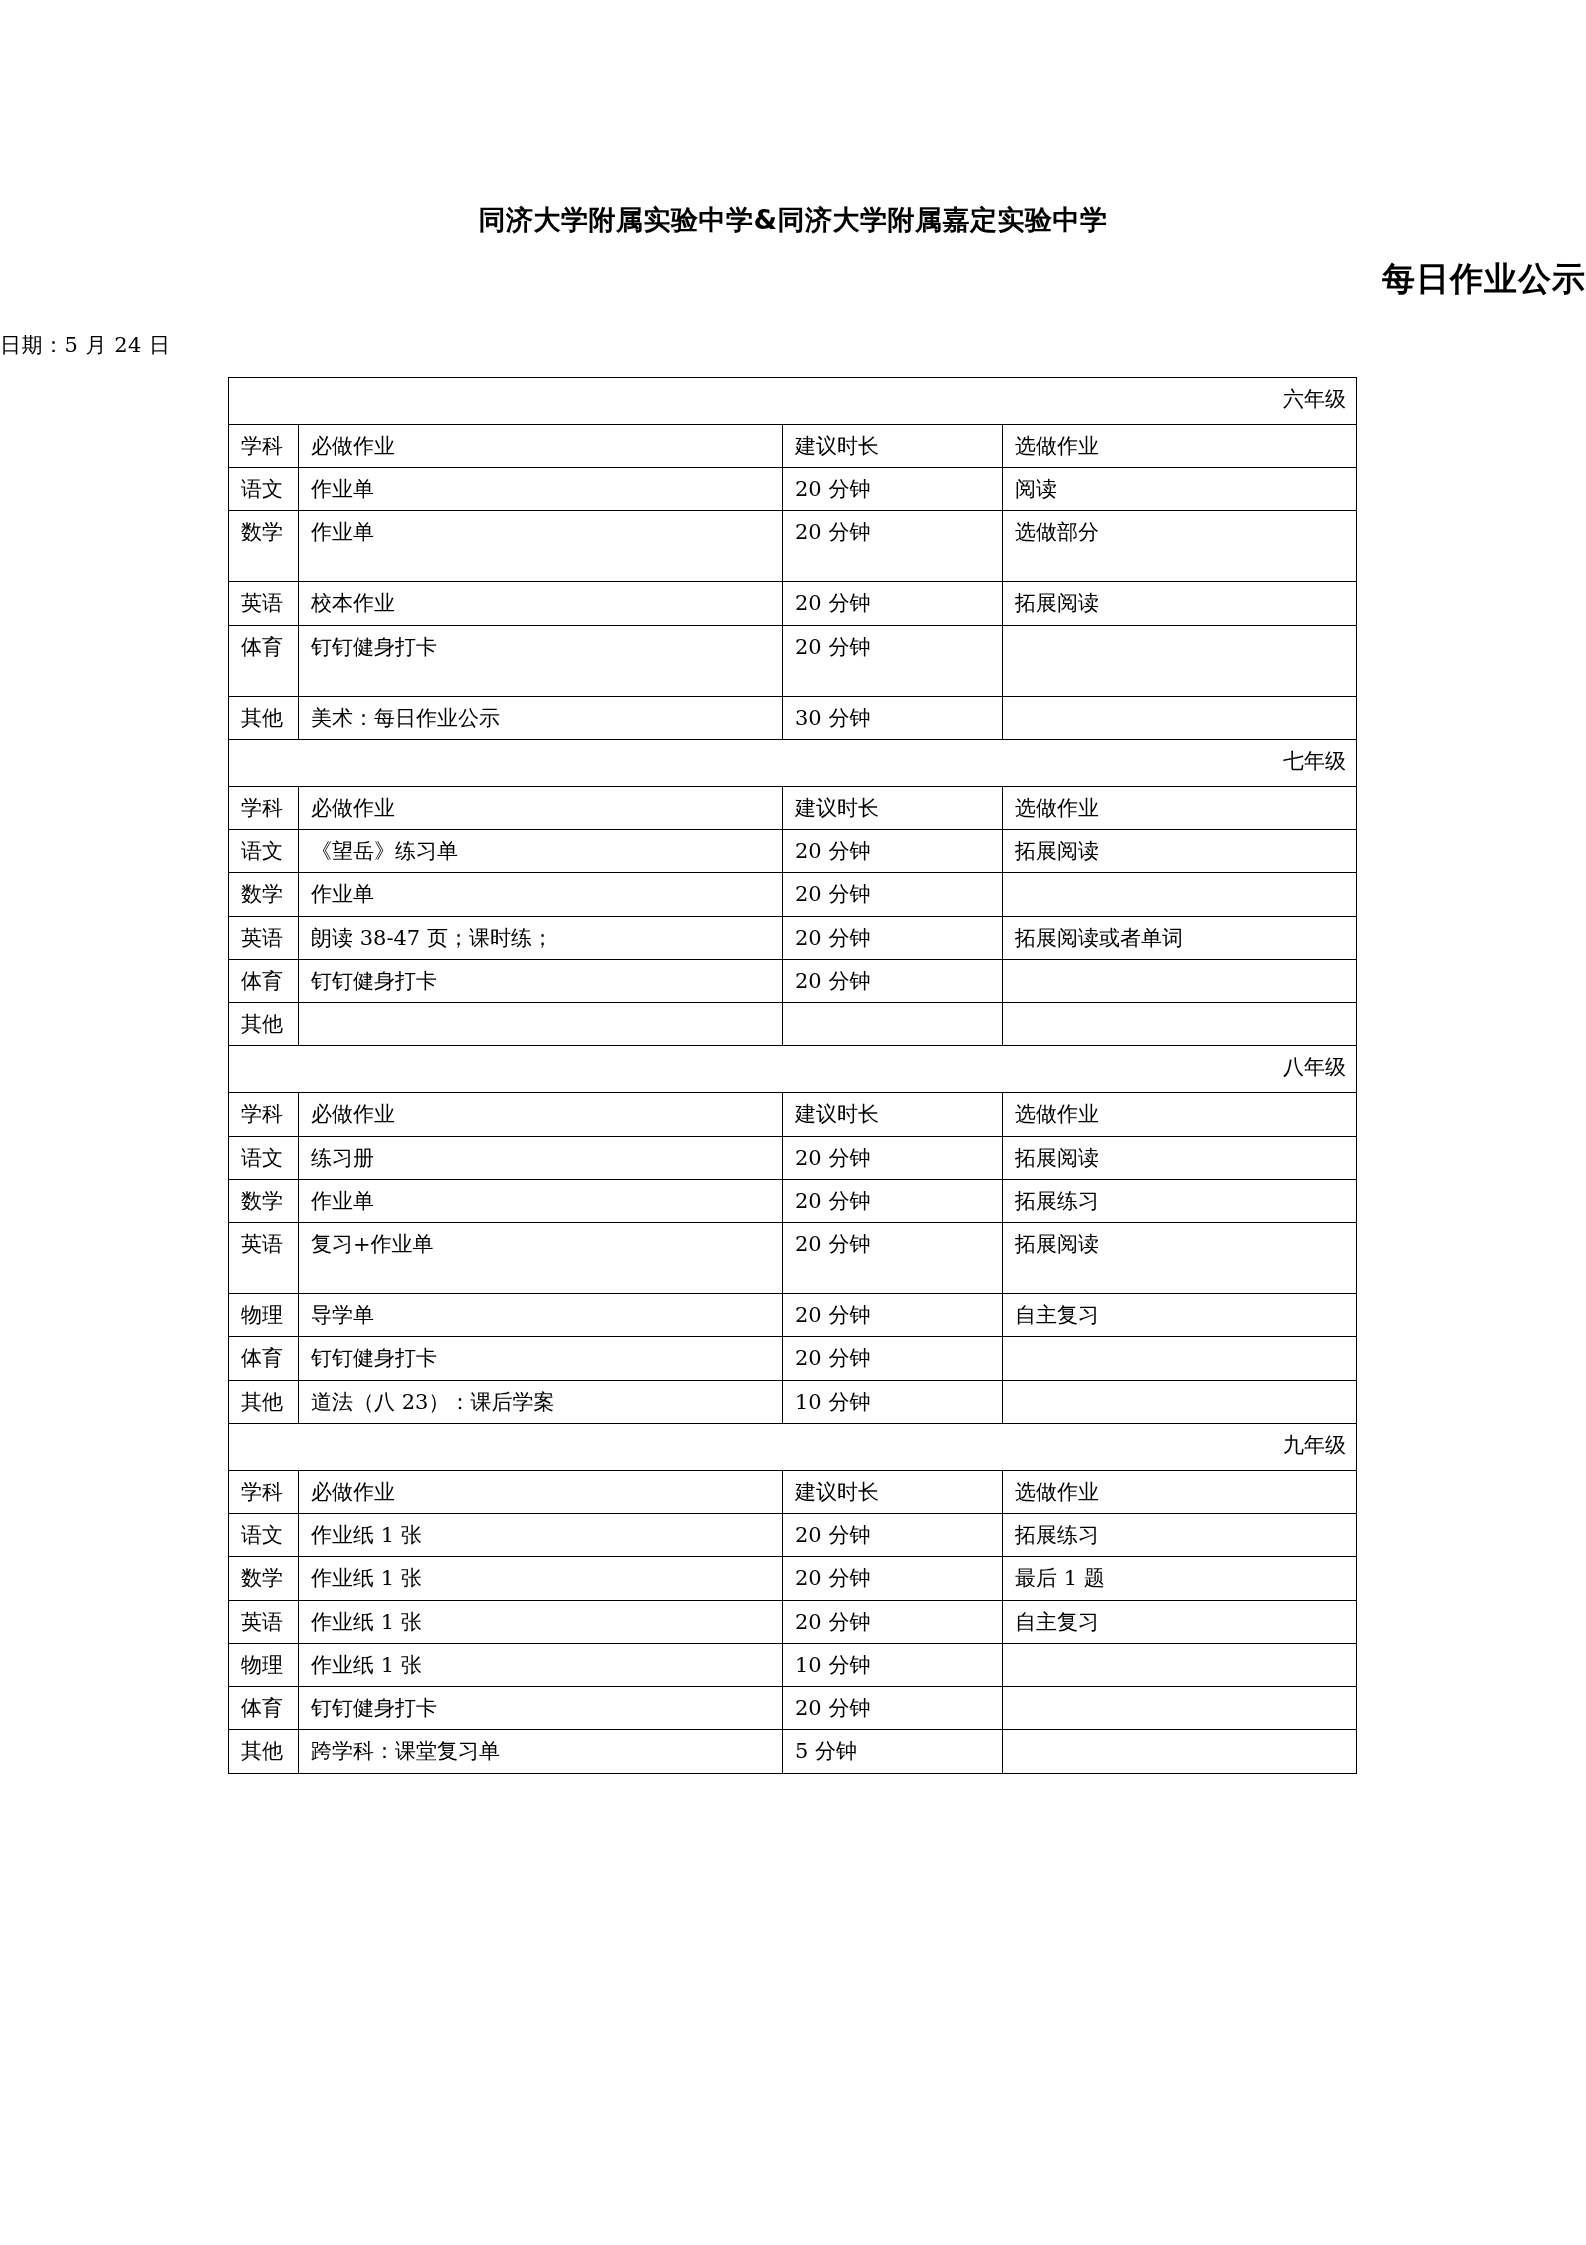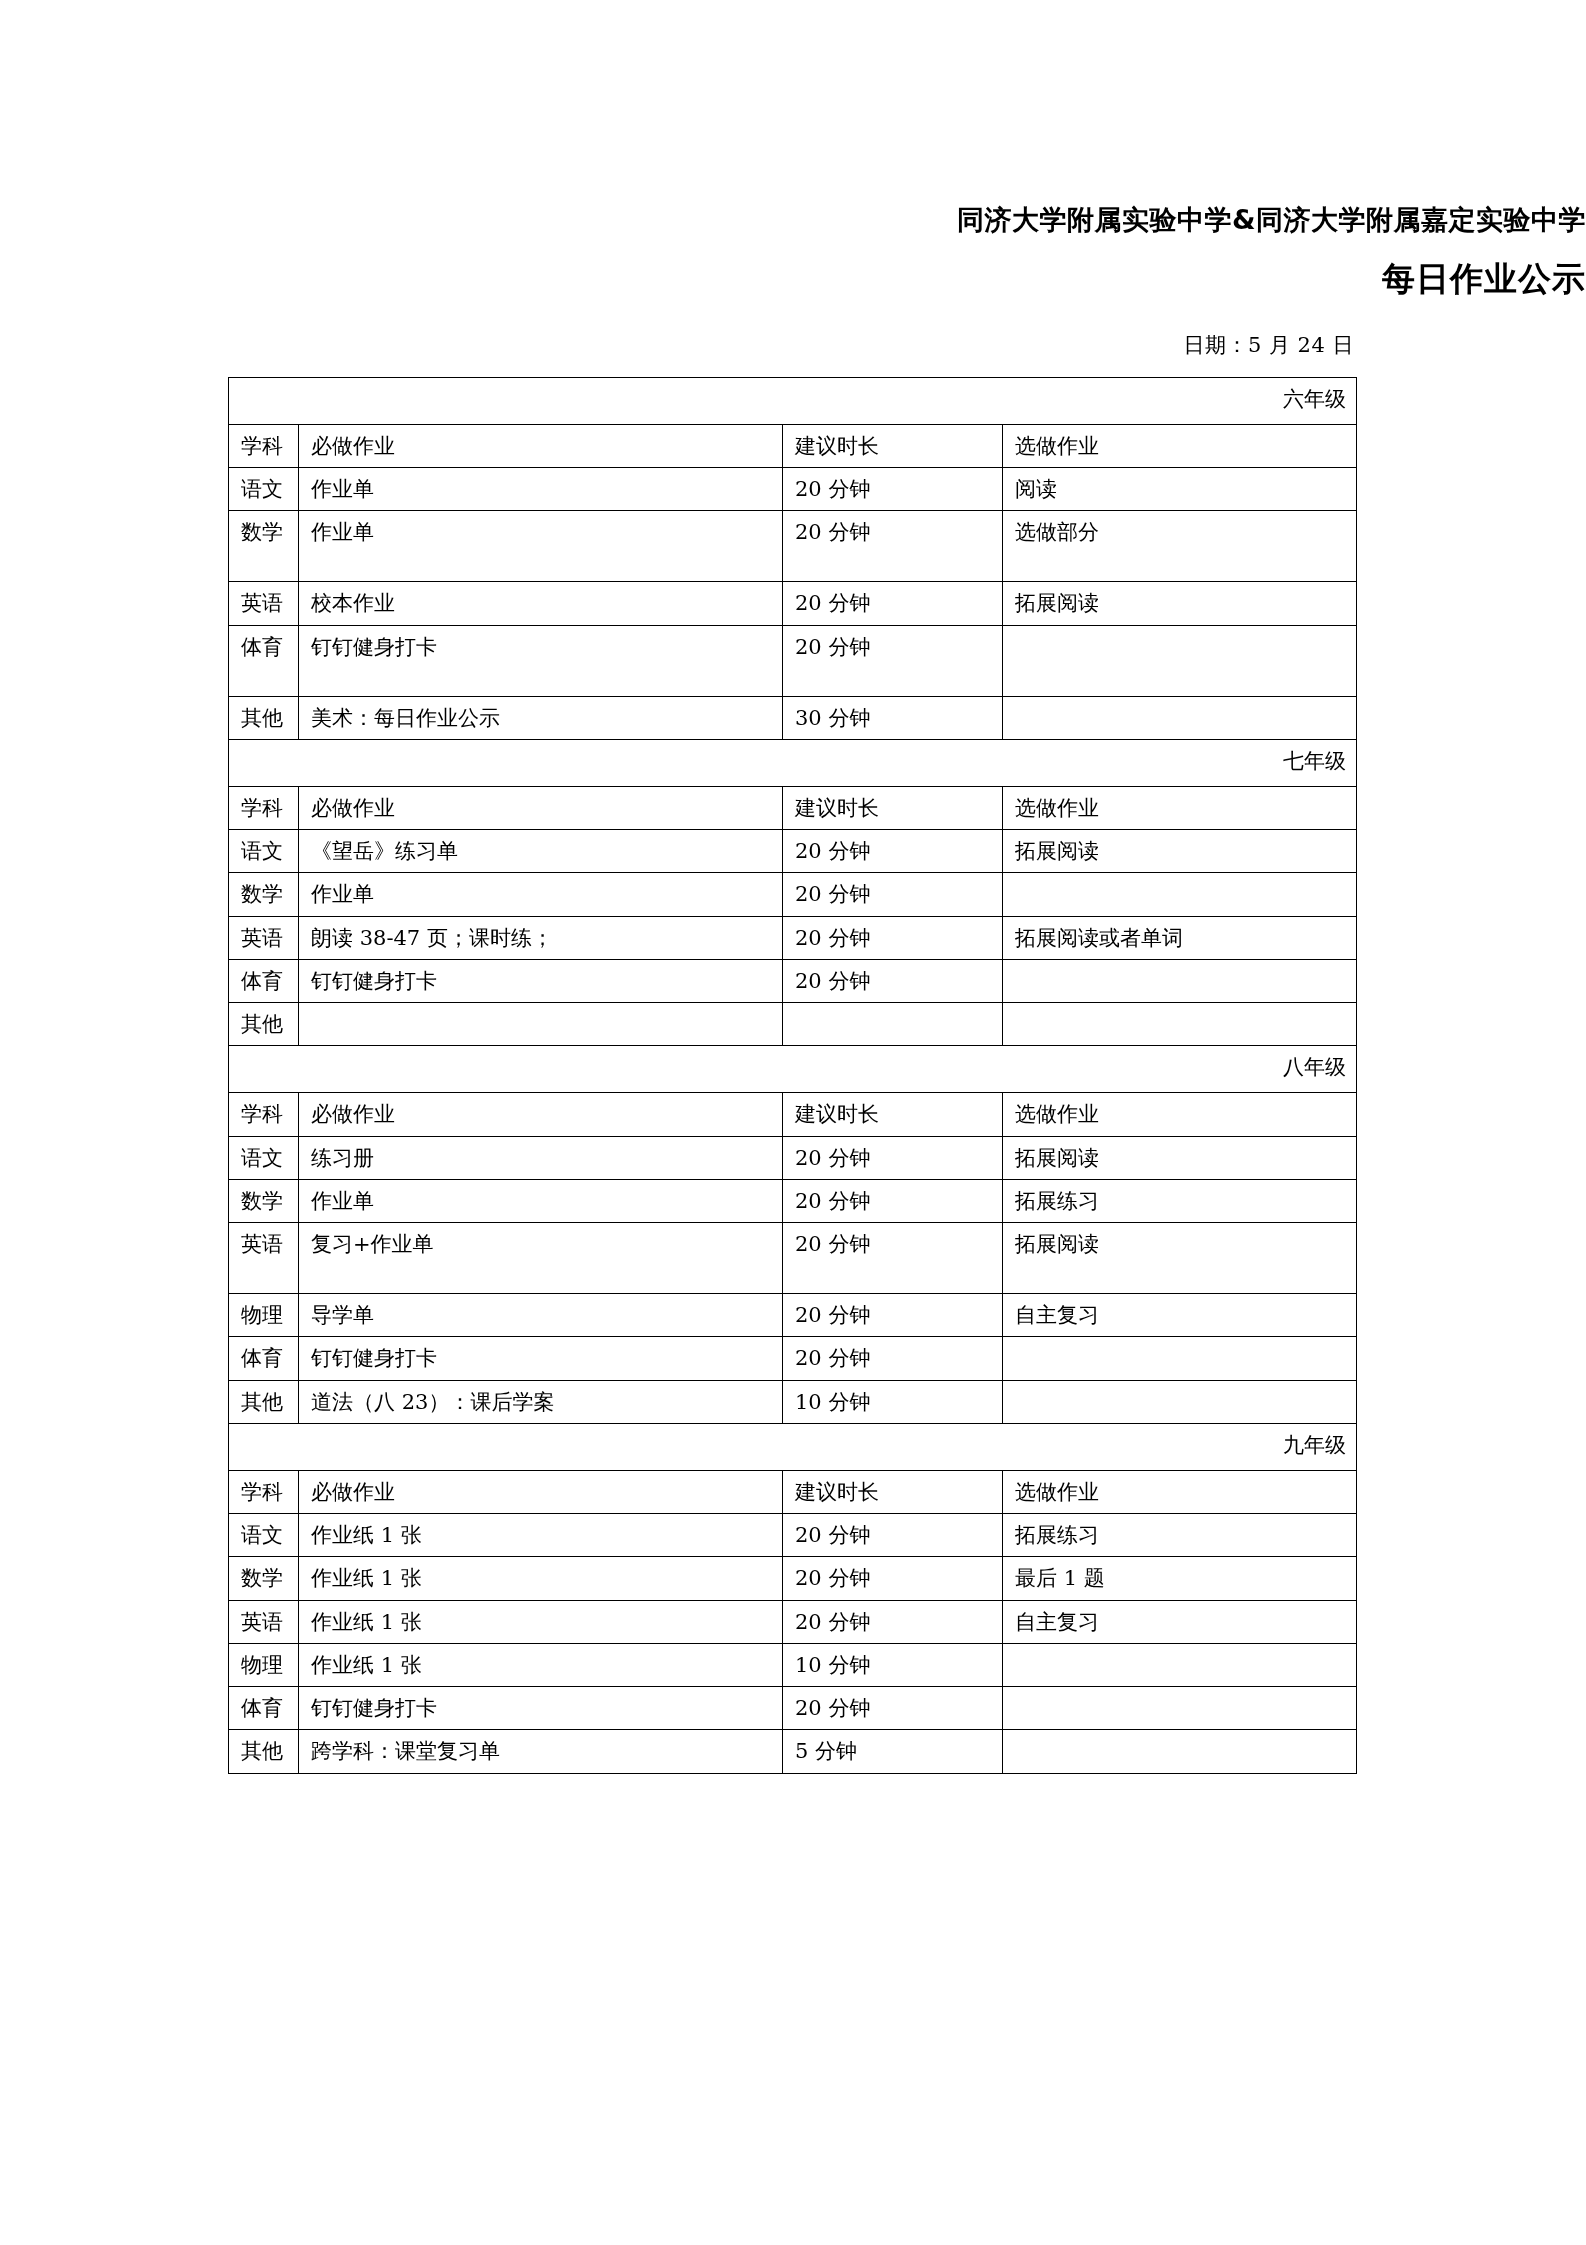--- a/index.html
+++ b/index.html
@@ -21,42 +21,41 @@
     height: 2245px;
     box-sizing: border-box;
     padding: 0;
     overflow: hidden;
   }
 
   
   .doc-title {
     margin: 0;
     padding-top: 205px;
-    text-align: right;
+    text-align: center;
     font-family: "DejaVu Sans", "Liberation Sans", sans-serif;
     font-size: 27px;
     font-weight: bold;
     letter-spacing: 0.5px;
     line-height: 1.1;
   }
   .doc-subtitle {
     margin: 0;
     padding-top: 26px;
     text-align: right;
     font-family: "DejaVu Sans", "Liberation Sans", sans-serif;
     font-size: 33px;
     font-weight: bold;
     letter-spacing: 1px;
     line-height: 1.1;
   }
   .date-line {
     margin: 0;
     padding-top: 34px;
     padding-right: 232px;
-    text-align: right;
     font-family: "DejaVu Serif", "Liberation Serif", serif;
     font-size: 21px;
     font-weight: normal;
     letter-spacing: 0.5px;
   }
 
   
   .hw-table-wrap {
     margin: 0;
     padding-top: 18px;

